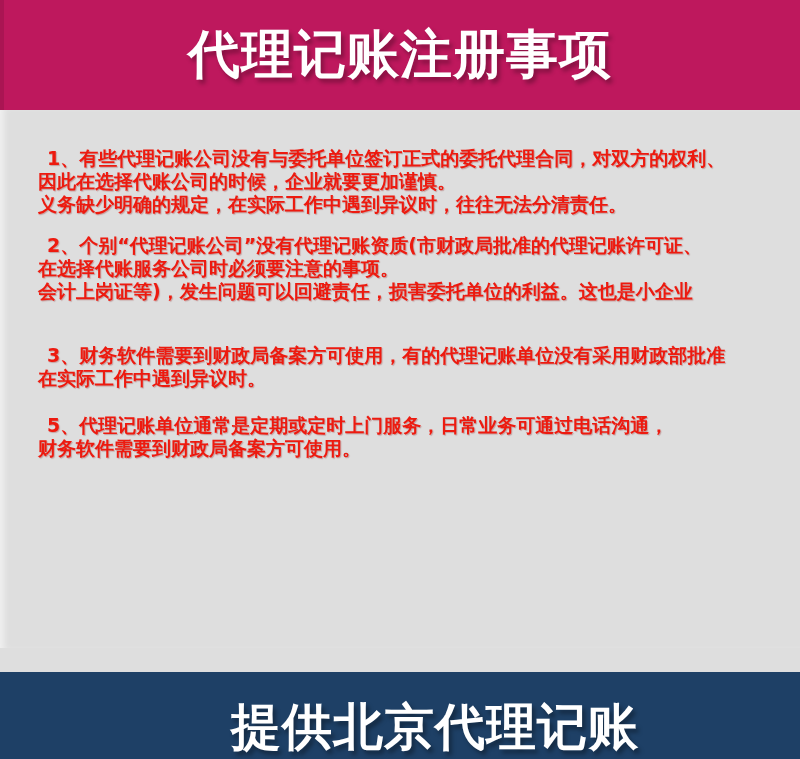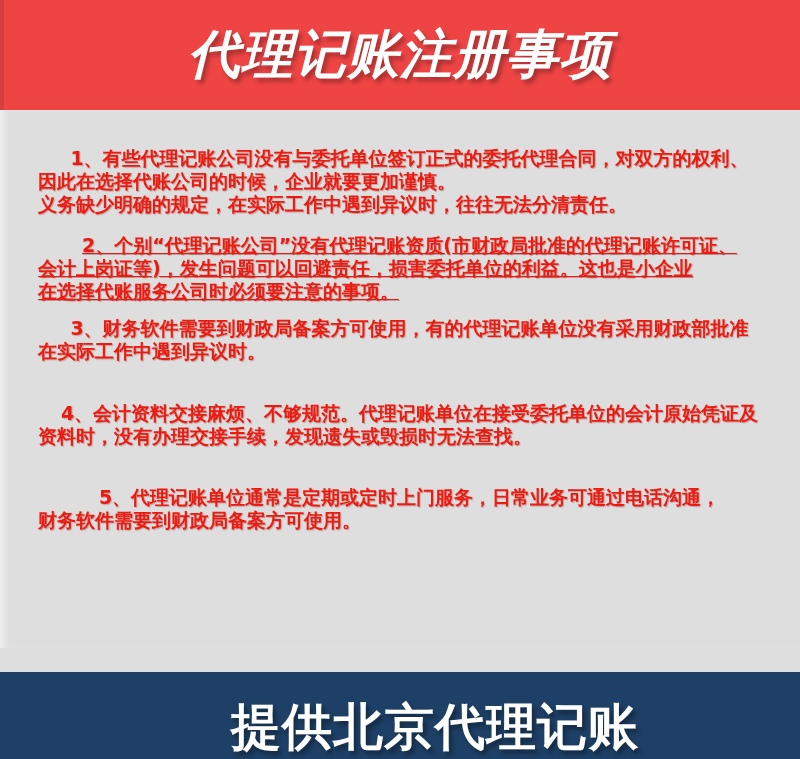--- a/index.html
+++ b/index.html
@@ -12,26 +12,25 @@
     height: 759px;
     overflow: hidden;
     background: #DEDEDE;
   }
 
   
   .header-band {
     position: absolute;
     top: 0; left: 0;
     width: 800px; height: 110px;
-    background: #ef4444;
+    background: #be185d;
     box-shadow: inset 4px 0 0 rgba(0,0,0,0.10);
     display: flex;
     align-items: center;
     justify-content: center;
-    font-style: italic;
   }
   .header-band .banner-title {
     color: #FFFFFF;
     font-size: 52px;
     font-weight: bold;
     letter-spacing: 1px;
     text-shadow: 3px 4px 4px rgba(0,0,0,0.30);
     white-space: nowrap;
   }
 
@@ -45,24 +44,24 @@
     padding: 37px 28px 0 38px;
   }
   .para {
     color: #ED1A0F;
     font-weight: bold;
     font-size: 19px;
     line-height: 23px;
     text-shadow: 1px 1px 1px rgba(130,0,0,0.28);
     white-space: nowrap;
   }
-  .para > div:first-child { padding-left: 9px; text-align: center; }
+  .para > div:first-child { padding-left: 9px; }
   .para.p1 { margin-bottom: 18px; }
-  .para.p2 { margin-bottom: 14px; text-decoration: underline; }
-  .para.p3 { margin-bottom: 39px; }
+  .para.p2 { margin-bottom: 41px; }
+  .para.p3 { margin-bottom: 24px; }
   .para.p4 { margin-bottom: 38px; }
 
   
   .footer-band {
     position: absolute;
     top: 672px; left: 0;
     width: 800px; height: 111px;
     background: #1E4066;
     display: flex;
     align-items: center;
@@ -96,33 +95,29 @@
   <div class="page-body">
 
     <div class="para p1">
       <div>1、有些代理记账公司没有与委托单位签订正式的委托代理合同，对双方的权利、</div>
       <div>因此在选择代账公司的时候，企业就要更加谨慎。</div>
       <div>义务缺少明确的规定，在实际工作中遇到异议时，往往无法分清责任。</div>
     </div>
 
     <div class="para p2">
       <div>2、个别“代理记账公司”没有代理记账资质(市财政局批准的代理记账许可证、</div>
+      <div>在选择代账服务公司时必须要注意的事项。</div>
       <div>会计上岗证等)，发生问题可以回避责任，损害委托单位的利益。这也是小企业</div>
-      <div>在选择代账服务公司时必须要注意的事项。</div>
     </div>
 
     <div class="para p3">
       <div>3、财务软件需要到财政局备案方可使用，有的代理记账单位没有采用财政部批准</div>
       <div>在实际工作中遇到异议时。</div>
     </div>
 
-    <div class="para p4">
-      <div>4、会计资料交接麻烦、不够规范。代理记账单位在接受委托单位的会计原始凭证及</div>
-      <div>资料时，没有办理交接手续，发现遗失或毁损时无法查找。</div>
-    </div>
 
     <div class="para p5">
       <div>5、代理记账单位通常是定期或定时上门服务，日常业务可通过电话沟通，</div>
       <div>财务软件需要到财政局备案方可使用。</div>
     </div>
 
   </div>
 
   <div class="footer-band">
     <div class="banner-title">提供北京代理记账</div>

